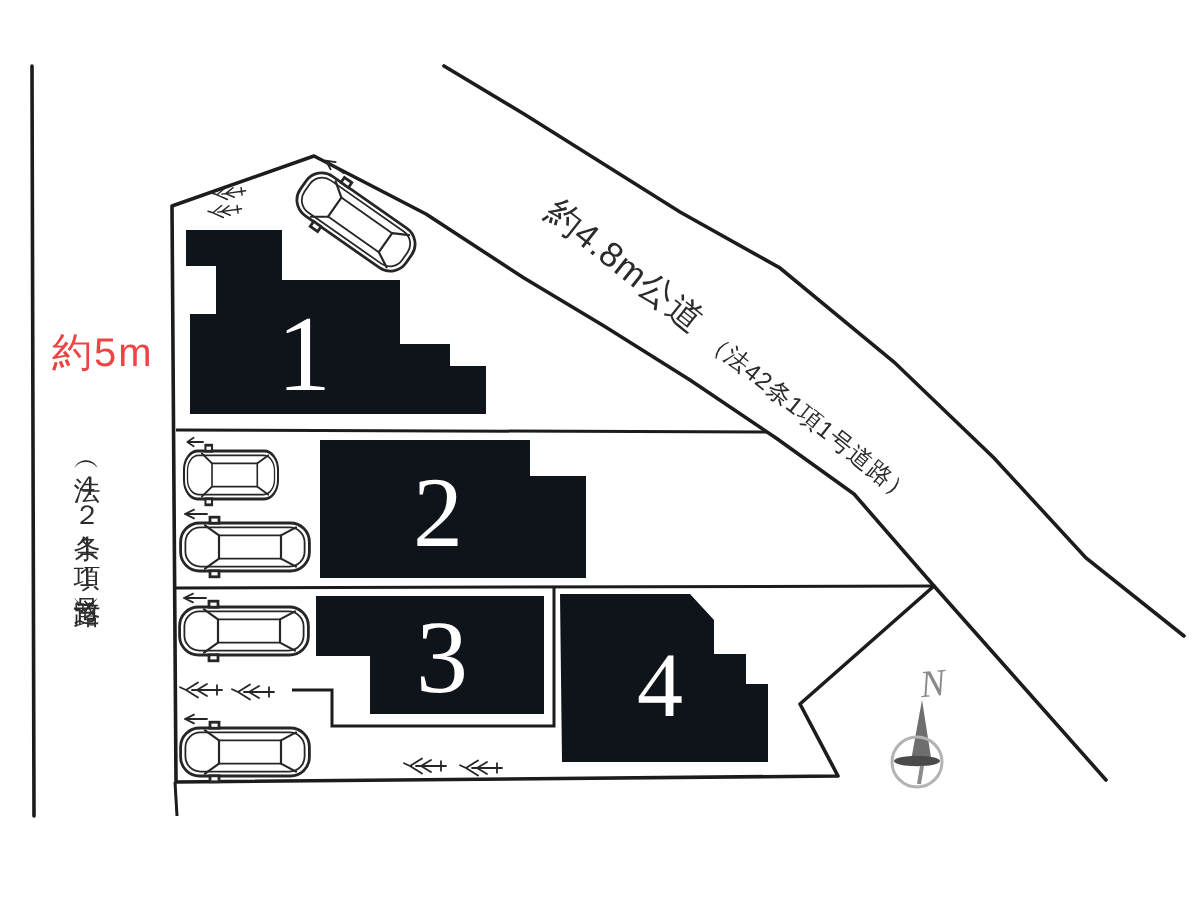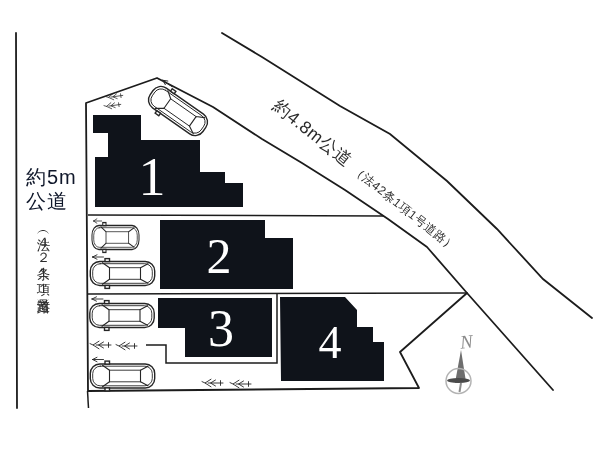--- a/index.html
+++ b/index.html
@@ -10,21 +10,21 @@
   svg{position:absolute;left:0;top:0;}
   .ln{stroke:#262626;fill:none;stroke-width:1.1px;stroke-linecap:round;stroke-linejoin:round;}
   .thin{stroke-width:0.9px;}
   .body{fill:#ffffff;stroke:#262626;stroke-width:1.4px;}
   .boundary{stroke:#1c1c1c;stroke-width:1.8px;fill:none;stroke-linejoin:round;}
   .roadline{stroke:#1c1c1c;stroke-width:1.8px;fill:none;stroke-linecap:round;}
   .divider{stroke:#1c1c1c;stroke-width:1.5px;fill:none;}
   .lotnum{font-family:"Liberation Serif",serif;fill:#ffffff;text-anchor:middle;}
   .compass-n{font-family:"Liberation Serif",serif;font-style:italic;fill:#8b8b8b;text-anchor:middle;font-size:19px;}
   .label{position:absolute;white-space:nowrap;}
-  .road-left-main{left:26px;top:166px;font-size:20px;line-height:1.18;letter-spacing:1px;color:#0f172a;}
+  .road-left-main{left:26px;top:166px;font-size:20px;line-height:1.18;letter-spacing:1px;color:#ef4444;}
   .road-left-sub{
     left:34px;top:226px;height:170px;
     writing-mode:vertical-rl;text-orientation:mixed;
     font-size:13.5px;letter-spacing:1px;color:#2c2c2c;
   }
   .road-diag{
     left:283px;top:94px;transform:rotate(38.5deg);transform-origin:0 0;color:#2b2b2b;
   }
   .road-diag .big{font-size:17.5px;letter-spacing:0.5px;}
   .road-diag .small{font-size:12px;margin-left:7px;letter-spacing:0.5px;}
@@ -92,21 +92,20 @@
       <text class="compass-n" x="467" y="348" transform="rotate(-6 467 348)">N</text>
       <polygon points="461,350 455,383 466,382" fill="#6e6e6e"></polygon>
       <ellipse cx="458.5" cy="380.5" rx="11.5" ry="2.6" fill="#4a4a4a"></ellipse>
       <path d="M461,383 L459.5,392" stroke="#8b8b8b" stroke-width="2" fill="none"></path>
       <circle cx="458.5" cy="381" r="12.5" fill="none" stroke="#b3b3b3" stroke-width="1.5"></circle>
     </g>
   </svg>
 
   <div class="label road-left-main">
     <div>約5m</div>
-    <div>公道</div>
   </div>
 
   <div class="label road-left-sub">（法４２条１項１号道路）</div>
 
   <div class="label road-diag">
     <span class="big">約4.8m公道</span><span class="small">（法42条1項1号道路）</span>
   </div>
 
 </div>
 

